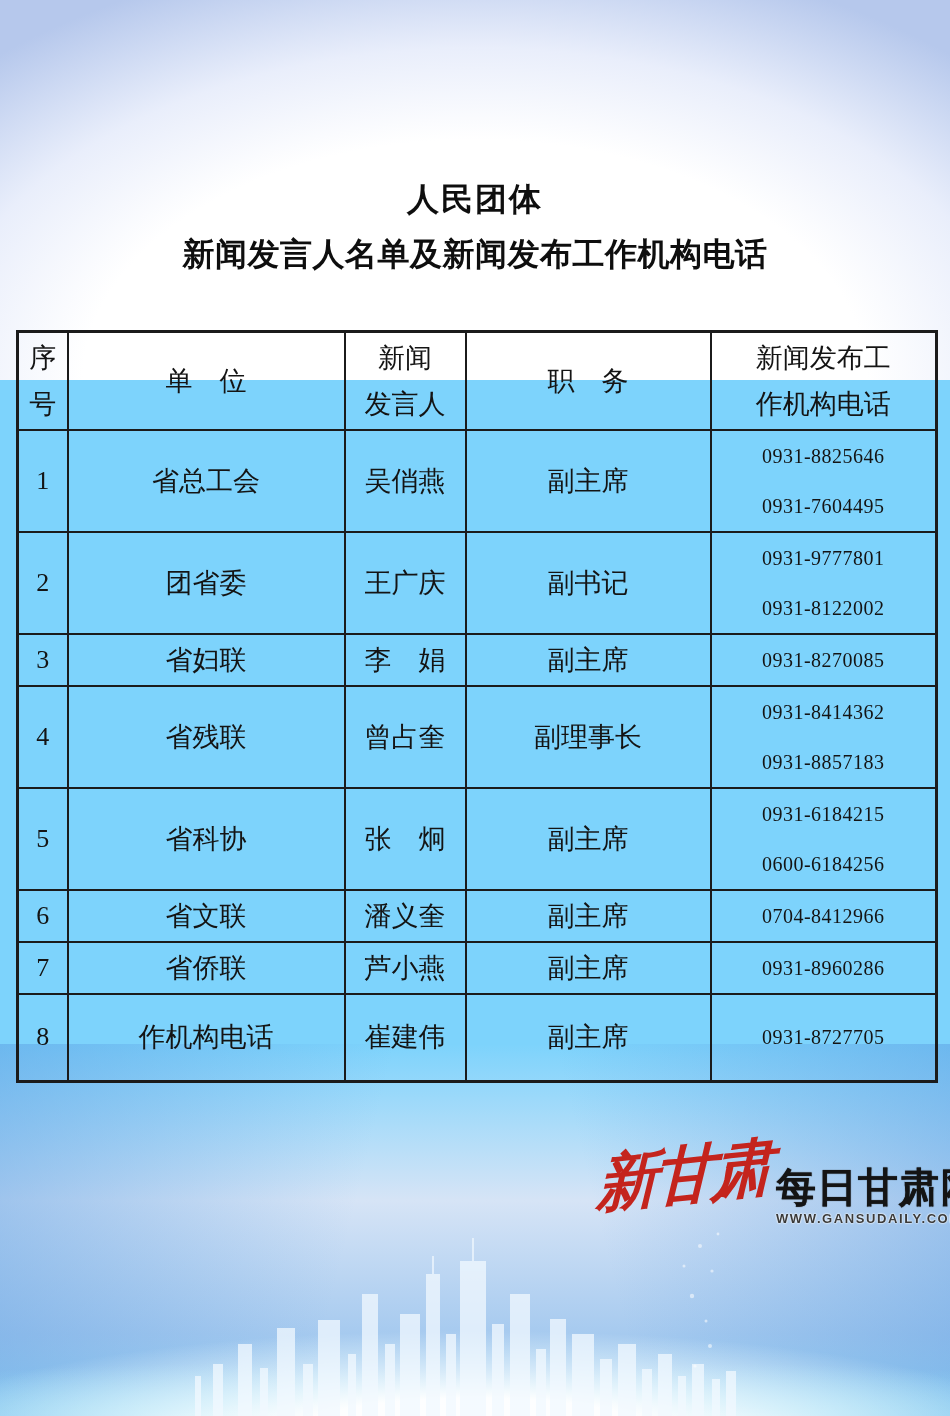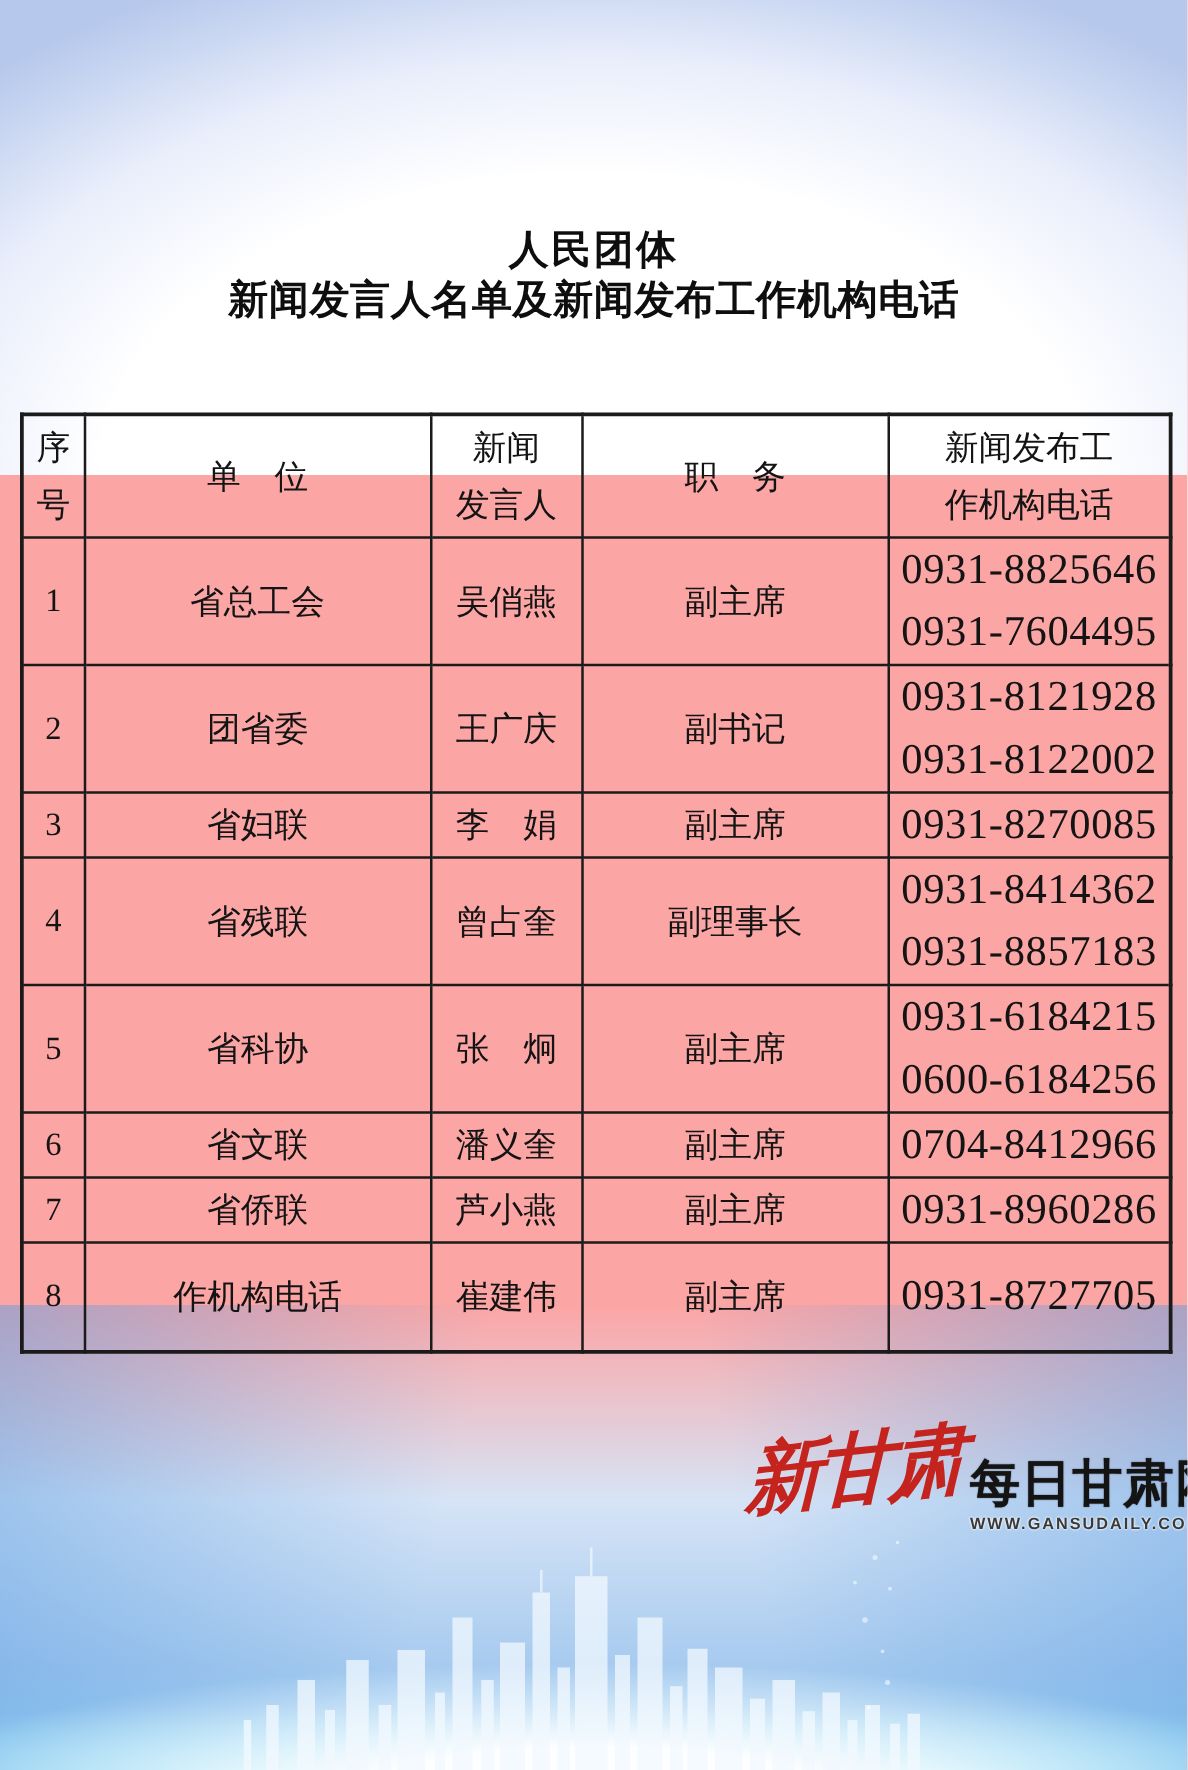--- a/index.html
+++ b/index.html
@@ -3,21 +3,21 @@
 <meta charset="utf-8">
 <style>
   * { margin:0; padding:0; box-sizing:border-box; }
   html,body { background:#ffffff; }
   body { font-family:"Liberation Serif","DejaVu Serif",serif; }
 
   .page {
     position:relative;
     width:950px; height:1416px;
     margin:0 auto;
-    background:#fca5a5;
+    background:#7dd3fc;
     overflow:hidden;
   }
 
   
   .bg-top {
     position:absolute; top:0; left:0; width:100%; height:380px;
     background: radial-gradient(75% 115% at 50% 100%,
       #ffffff 55%, #e9eefb 76%, #b6c8ec 100%);
     pointer-events:none;
   }
@@ -39,21 +39,21 @@
 
   
   .titles {
     position:absolute; top:183px; left:0; width:100%;
     text-align:center; color:#0e0e0e;
   }
   .title-line1 {
     font-size:32px; font-weight:bold; letter-spacing:2px; line-height:1;
   }
   .title-line2 {
-    margin-top:8px;
+    margin-top:23px;
     font-size:32px; font-weight:bold; letter-spacing:0.5px; line-height:1;
   }
 
   
   .tbl-wrap { position:absolute; top:330px; left:16px; }
   table {
     border-collapse:collapse; table-layout:fixed; width:919px;
     border:3px solid #1b1b1b;
   }
   th, td {
@@ -62,21 +62,21 @@
     padding:0; font-weight:normal; color:#141414;
     font-size:27px;
     overflow:hidden;
   }
   tr.hh  { height:98px; }
   tr.h100{ height:100px; }
   tr.h52 { height:52px; }
   tr.h88 { height:88px; }
 
   .two-line span { display:block; line-height:46px; }
-  .phone span { display:block; line-height:50px; font-size:34px; letter-spacing:0.5px; }
+  .phone span { display:block; line-height:50px; font-size:20px; letter-spacing:0.5px; }
   td.no-cell { font-size:26px; }
 
   
   .brand {
     position:absolute; top:1126px; left:596px; width:344px; height:108px;
     display:flex; align-items:flex-end;
   }
   .brand-script {
     color:#c4241d;
     font-size:62px; font-weight:bold; font-style:italic;
@@ -214,21 +214,21 @@
             <span>0931-7604495</span>
           </td>
         </tr>
 
         <tr class="h100">
           <td class="no-cell">2</td>
           <td>团省委</td>
           <td>王广庆</td>
           <td>副书记</td>
           <td class="phone">
-            <span>0931-8121928</span>
+            <span>0931-9777801</span>
             <span>0931-8122002</span>
           </td>
         </tr>
 
         <tr class="h52">
           <td class="no-cell">3</td>
           <td>省妇联</td>
           <td>李　娟</td>
           <td>副主席</td>
           <td class="phone">

